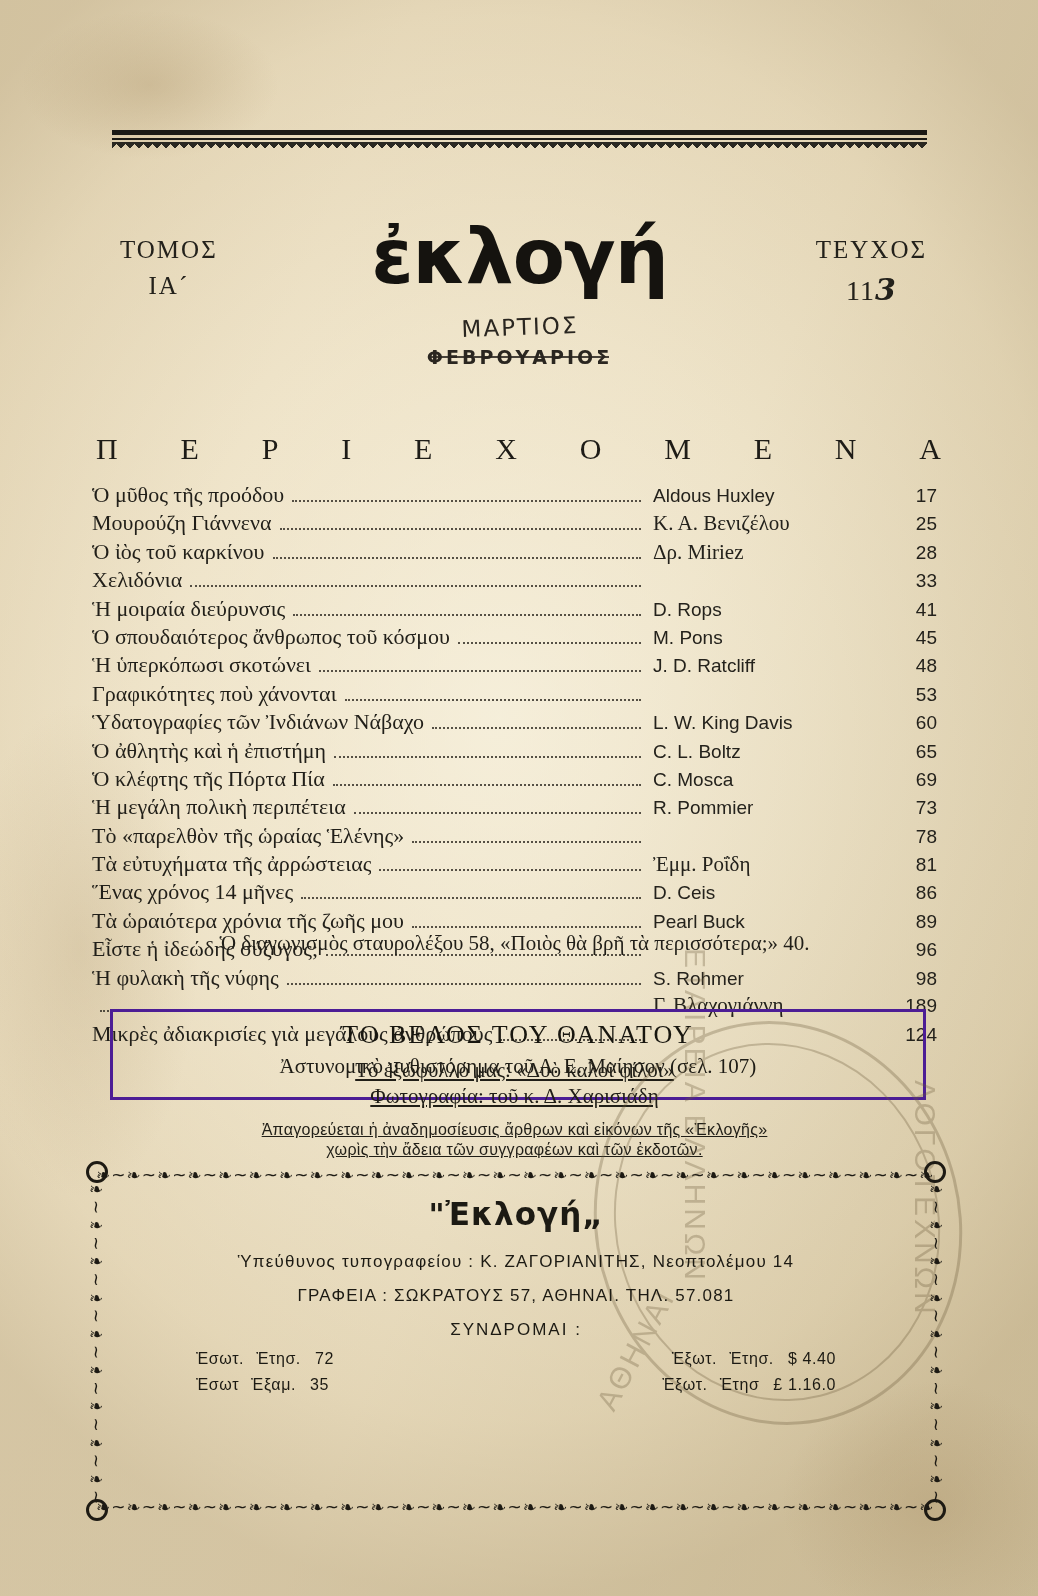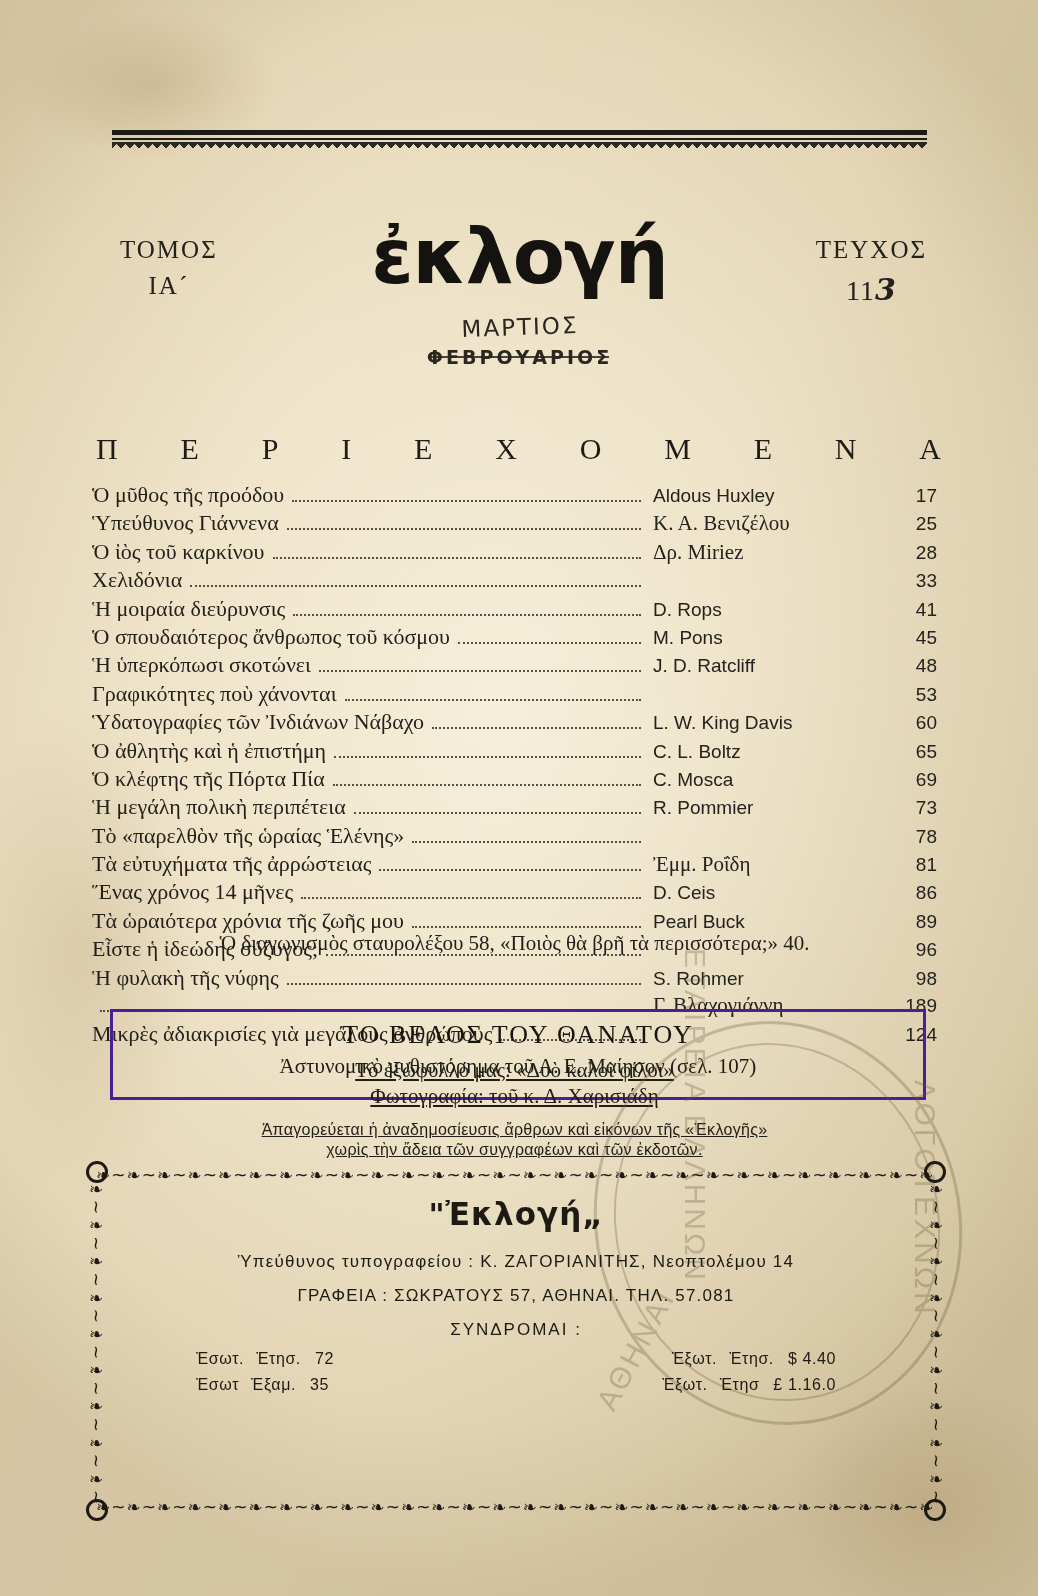--- a/index.html
+++ b/index.html
@@ -450,21 +450,21 @@
   </div>
 
   <div class="toc" id="toc-list">
       <div class="toc-row">
         <span class="toc-title">Ὁ μῦθος τῆς προόδου</span>
         <span class="toc-dots"></span>
         <span class="toc-author">Aldous Huxley</span>
         <span class="toc-page">17</span>
       </div>
       <div class="toc-row">
-        <span class="toc-title">Ὑπεύθυνος Γιάννενα</span>
+        <span class="toc-title">Μουρούζη Γιάννενα</span>
         <span class="toc-dots"></span>
         <span class="toc-author greek">Κ. Α. Βενιζέλου</span>
         <span class="toc-page">25</span>
       </div>
       <div class="toc-row">
         <span class="toc-title">Ὁ ἰὸς τοῦ καρκίνου</span>
         <span class="toc-dots"></span>
         <span class="toc-author greek">Δρ. Miriez</span>
         <span class="toc-page">28</span>
       </div>

